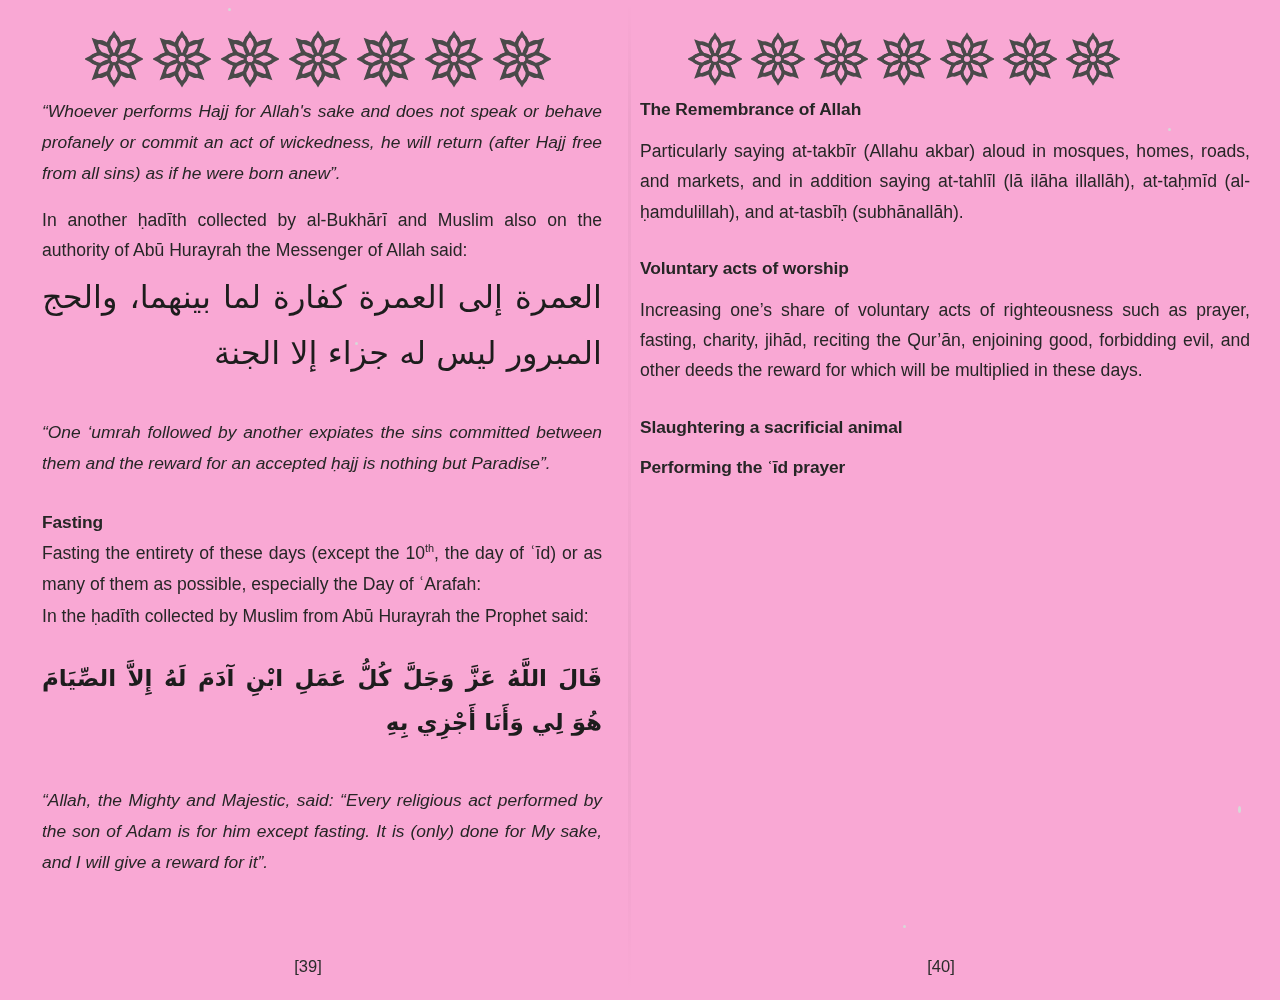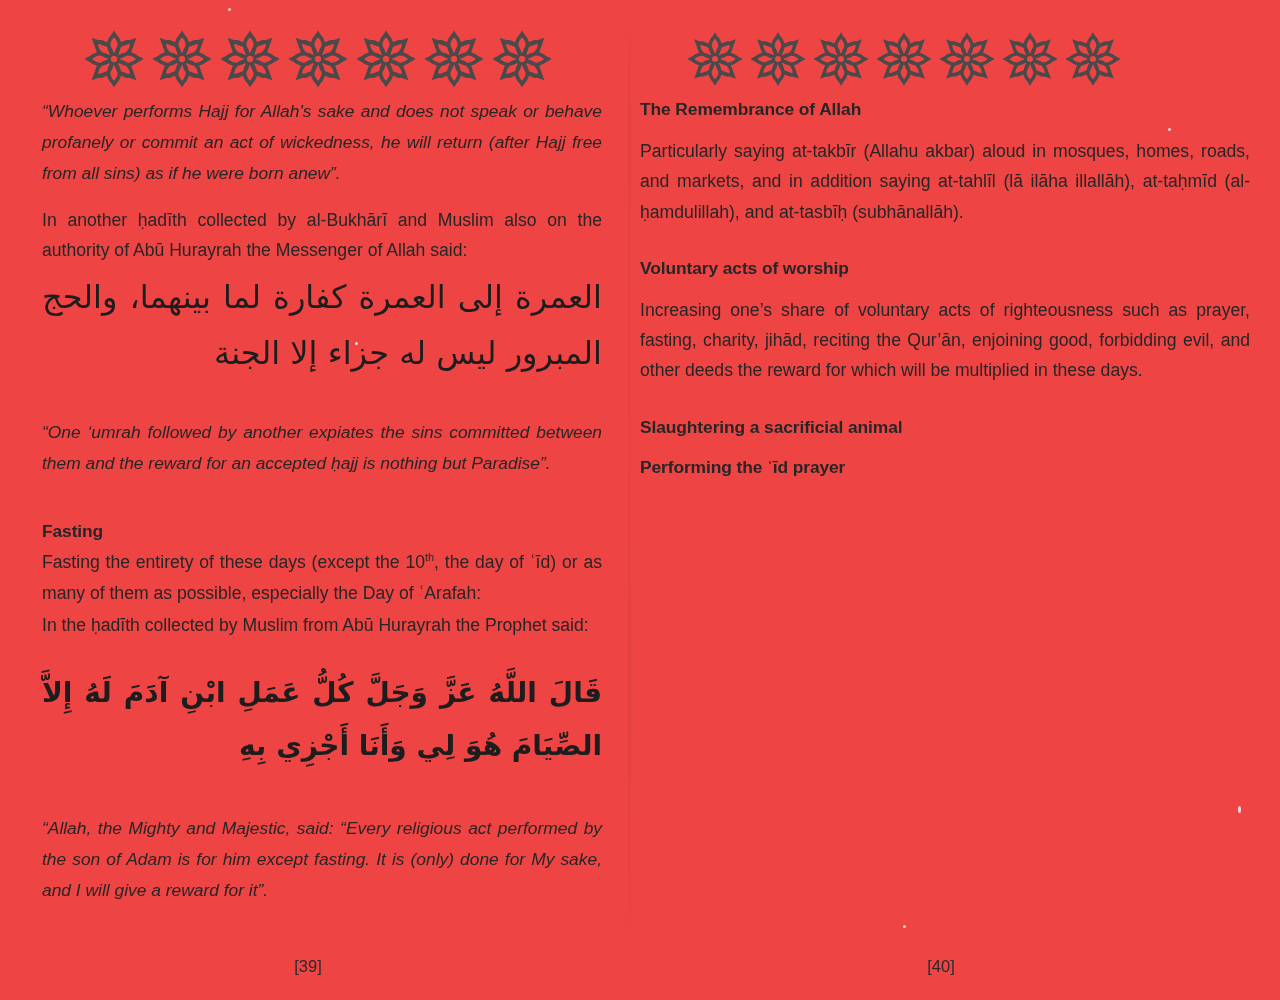--- a/index.html
+++ b/index.html
@@ -13,21 +13,21 @@
     font-family: "Liberation Sans", sans-serif;
     color: #231f20;
     overflow: hidden;
     position: relative;
   }
   .spread {
     position: relative;
     width: 1280px;
     height: 1000px;
     display: flex;
-    background: #ef4444;
+    background: #f9a8d4;
   }
   
   .spread:before {
     content: "";
     position: absolute;
     left: 628px; top: 0;
     width: 3px; height: 1000px;
     background: linear-gradient(to bottom, rgba(0,0,0,0) 0%, rgba(0,0,0,0.045) 12%, rgba(0,0,0,0.02) 45%, rgba(0,0,0,0.05) 70%, rgba(0,0,0,0) 100%);
     pointer-events: none;
     z-index: 5;
@@ -72,40 +72,40 @@
     font-size: 17.4px;
     line-height: 1.78;
     text-align: justify;
     margin: 0 0 16px 0;
     color: #262626;
   }
   .heading {
     font-weight: bold;
     font-size: 17.4px;
     line-height: 1.5;
-    margin: 9px 0 3px 0;
+    margin: 0 0 3px 0;
     color: #262626;
     letter-spacing: -0.1px;
   }
   .heading-spaced { margin: 0 0 14px 0; }
 
   .arabic {
     direction: rtl;
     text-align: justify;
     font-family: "DejaVu Sans", "Liberation Sans", sans-serif;
     font-size: 32px;
     line-height: 1.75;
     margin: 4px 0 10px 0;
     color: #1d1d1d;
   }
   .arabic-hadith {
     direction: rtl;
     text-align: justify;
     font-family: "DejaVu Sans", "Liberation Sans", sans-serif;
-    font-size: 28px;
+    font-size: 23px;
     line-height: 1.9;
     margin: 26px 0 26px 0;
     color: #1d1d1d;
     font-weight: bold;
   }
   .spacer-sm { height: 14px; }
   .spacer-md { height: 26px; }
 
   .folio {
     position: absolute;

